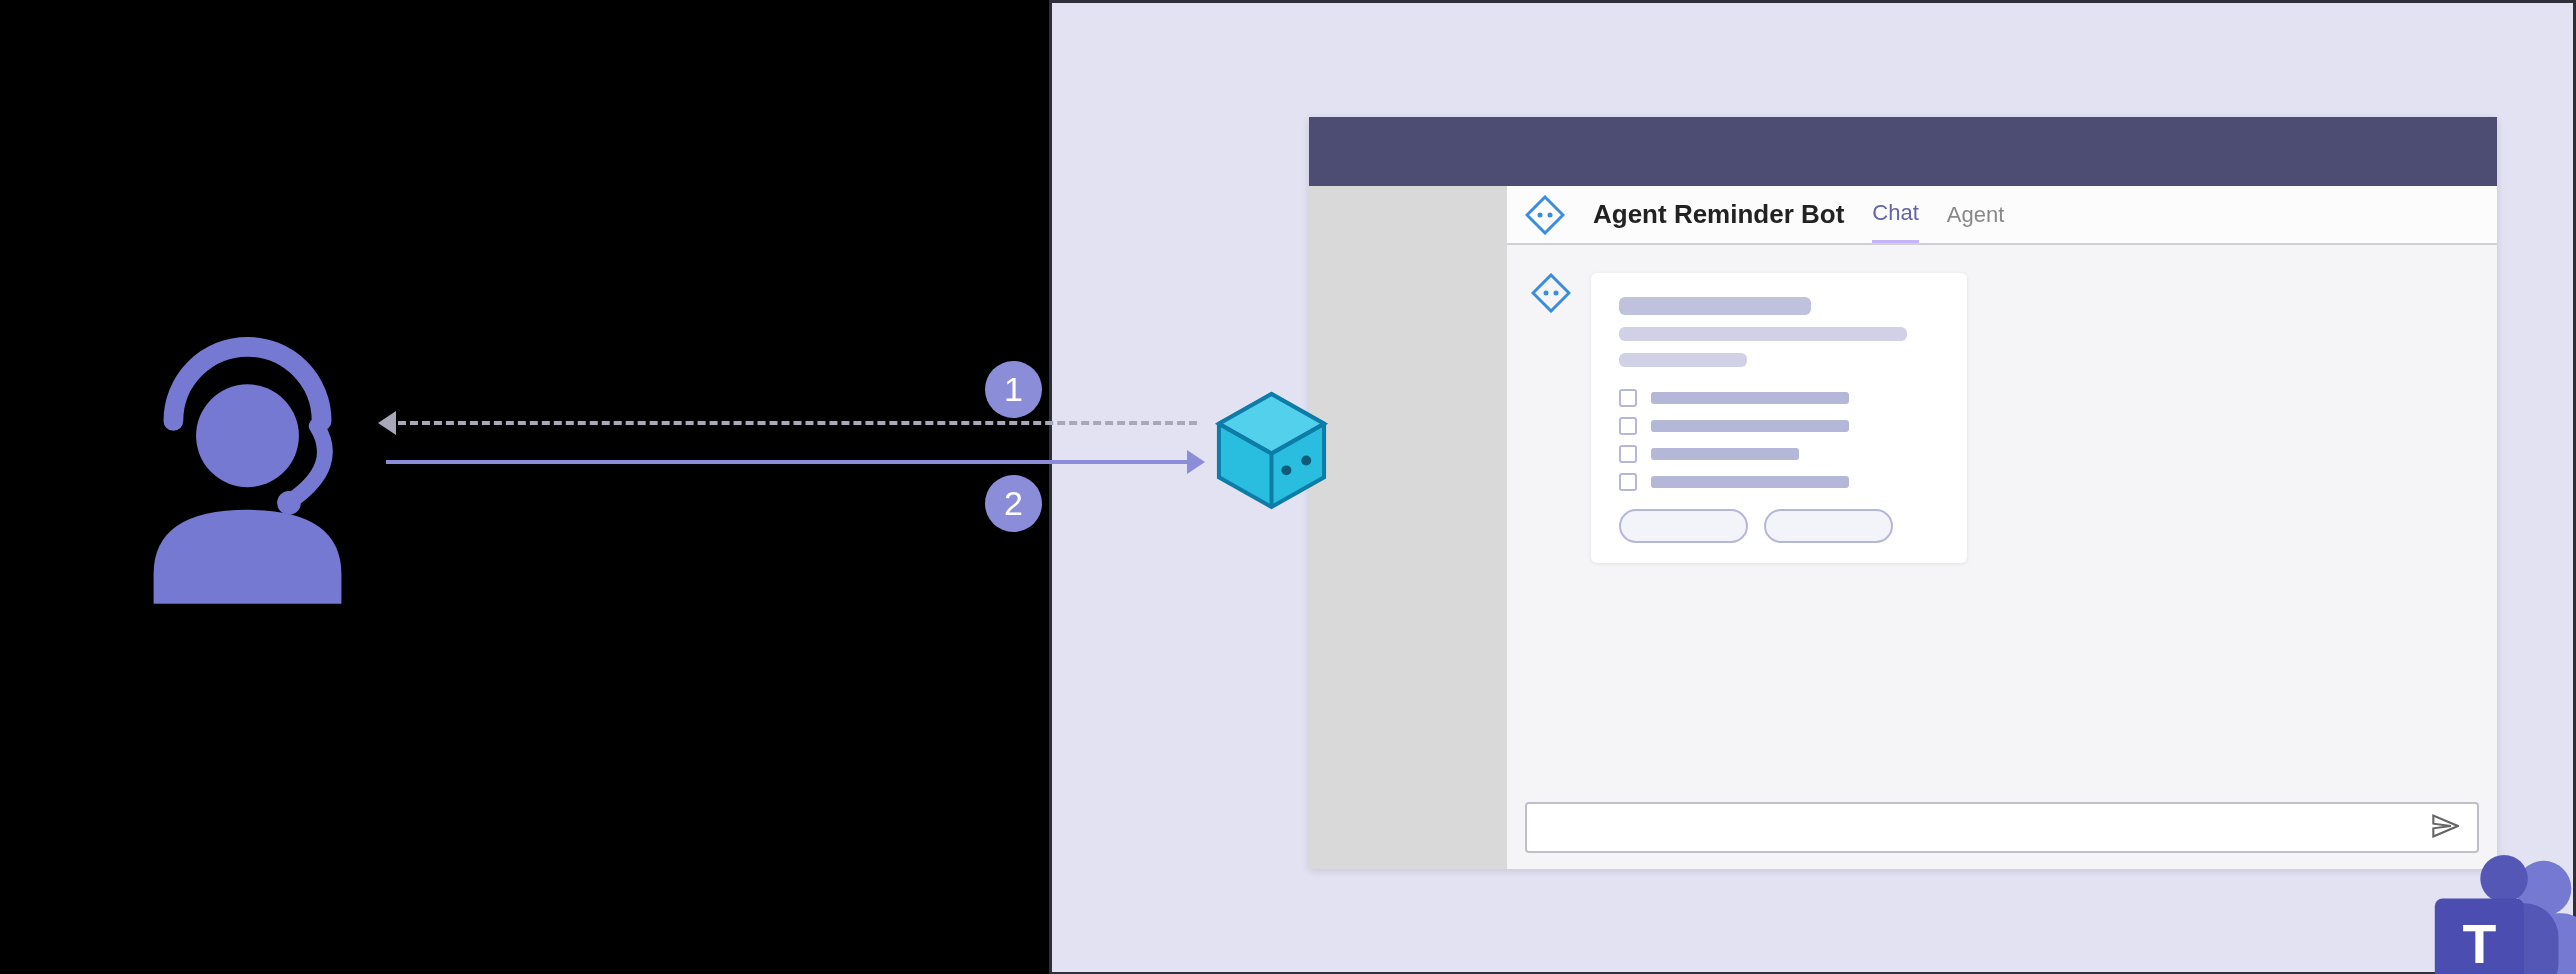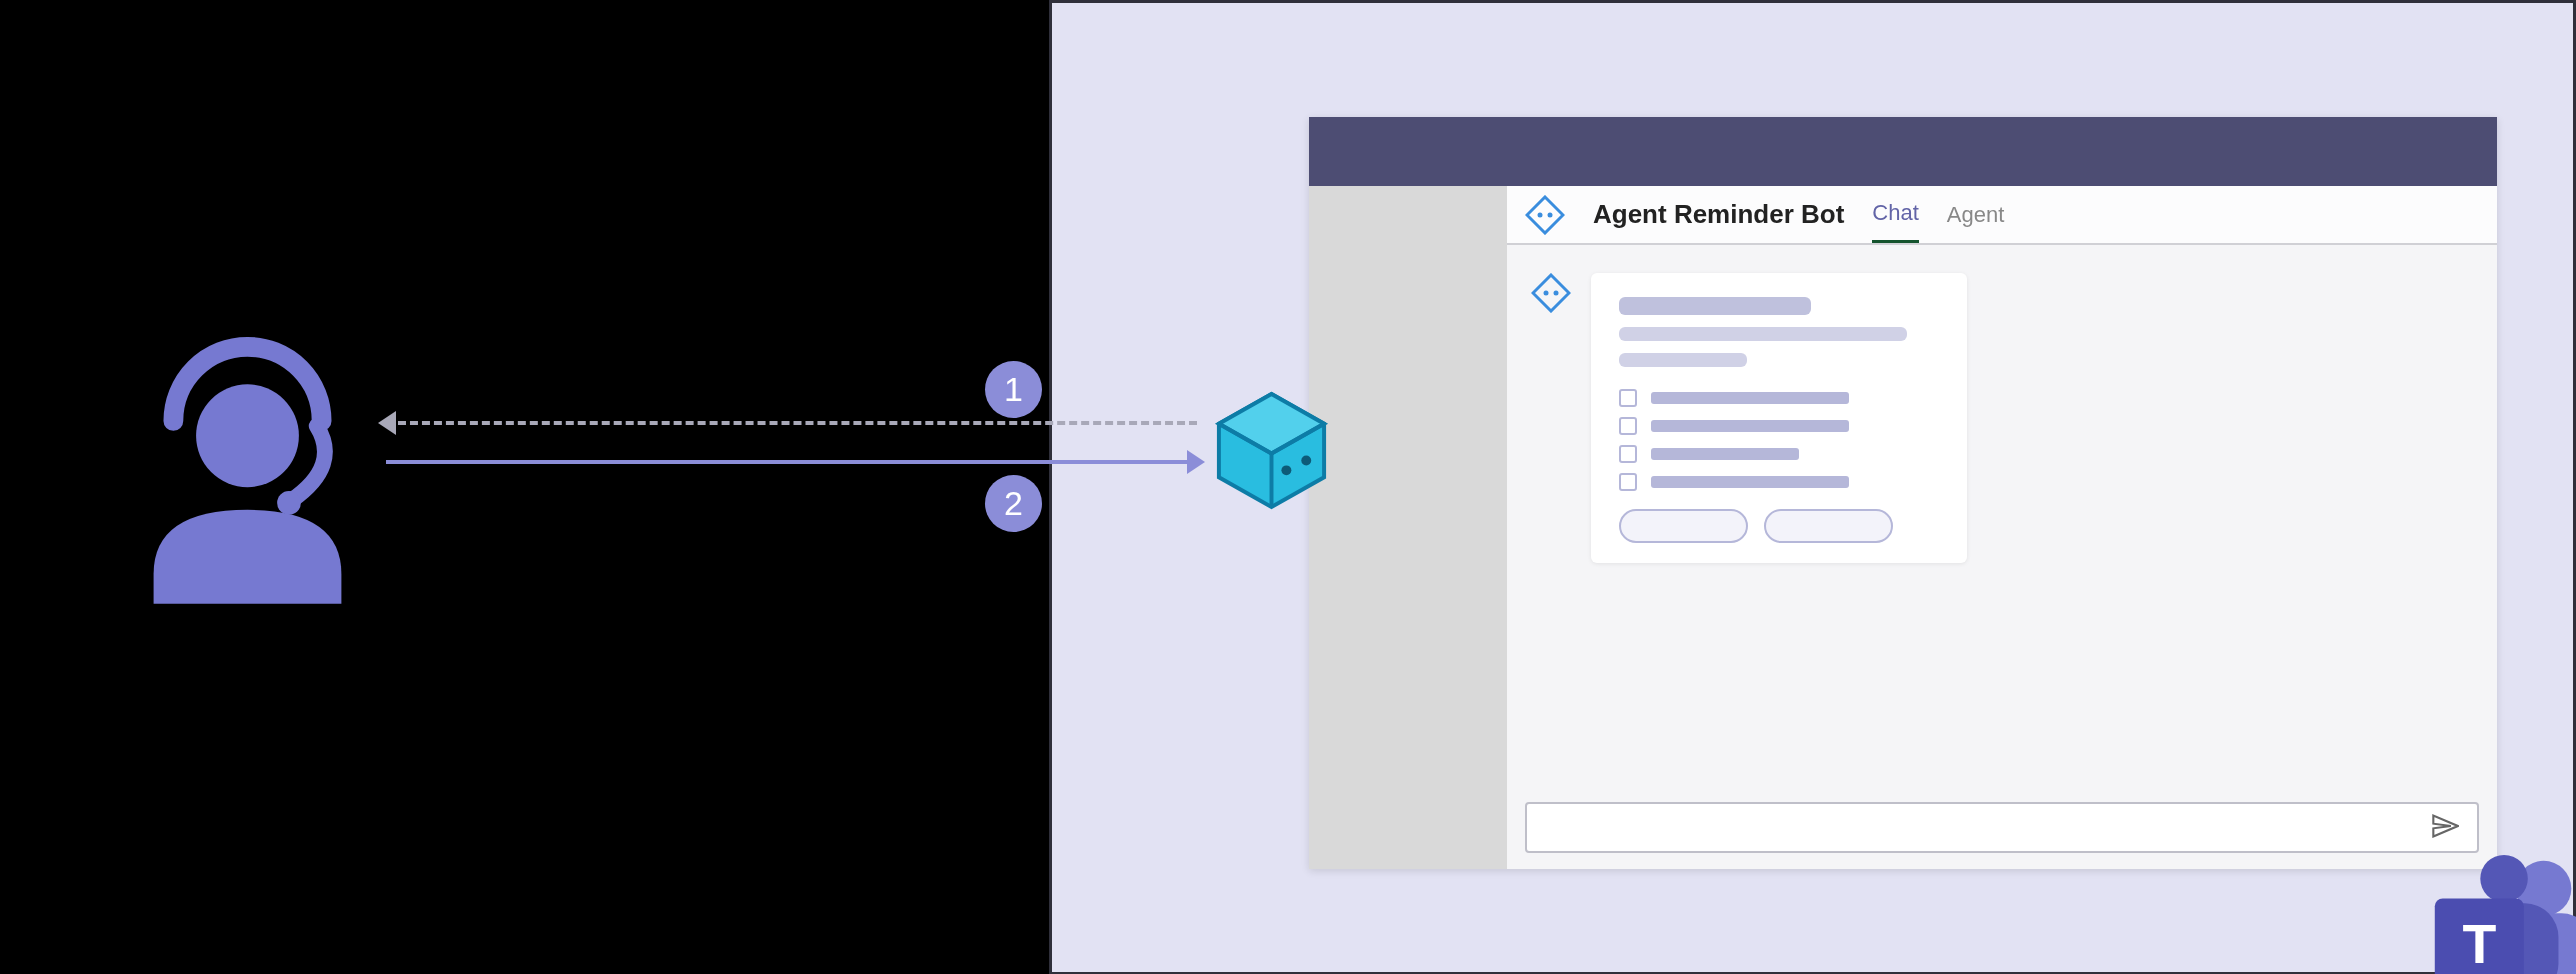--- a/index.html
+++ b/index.html
@@ -144,21 +144,21 @@
     .bot-name {
       font-size: 26px;
       font-weight: 700;
       color: #222;
     }
     .tab {
       font-size: 22px;
     }
     .tab-chat {
       color: #6264a7;
-      border-bottom: 3px solid #14532d;
+      border-bottom: 3px solid #c4b5fd;
       padding-bottom: 14px;
       margin-top: 14px;
     }
     .tab-more { color: #888; }
 
     .teams-chat-area {
       flex: 1;
       background: #f5f5f7;
       padding: 28px 24px;
       position: relative;

